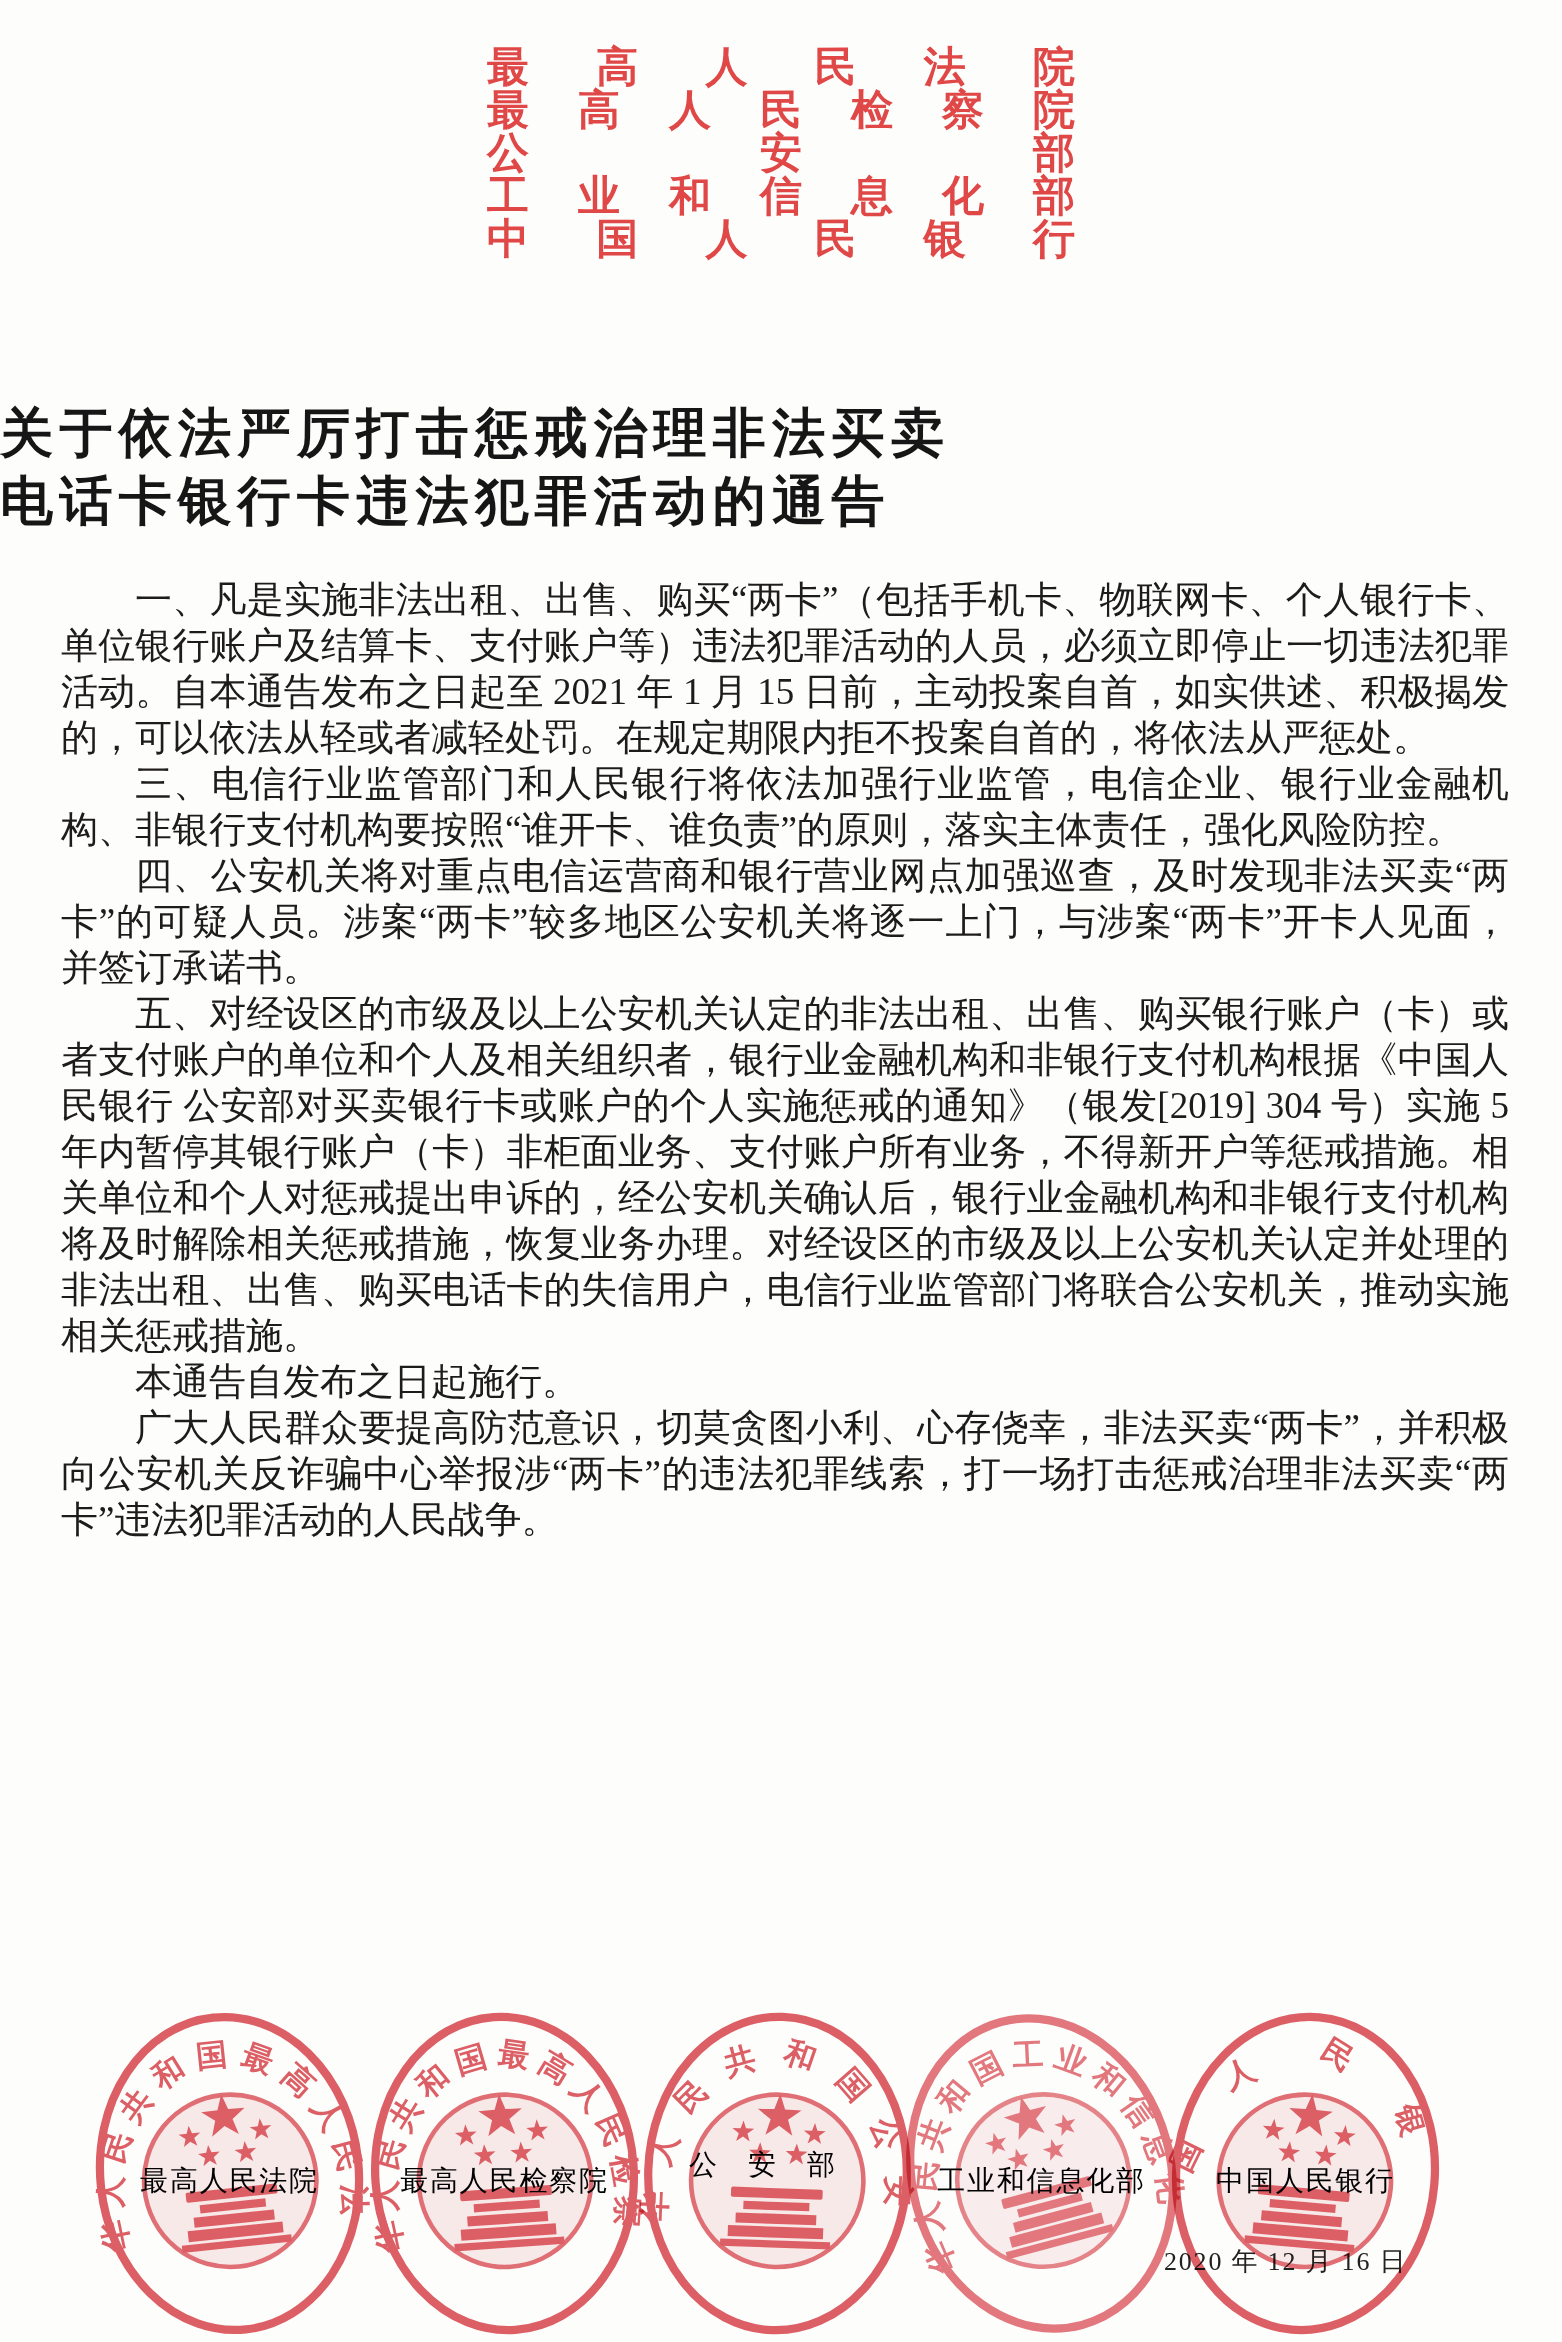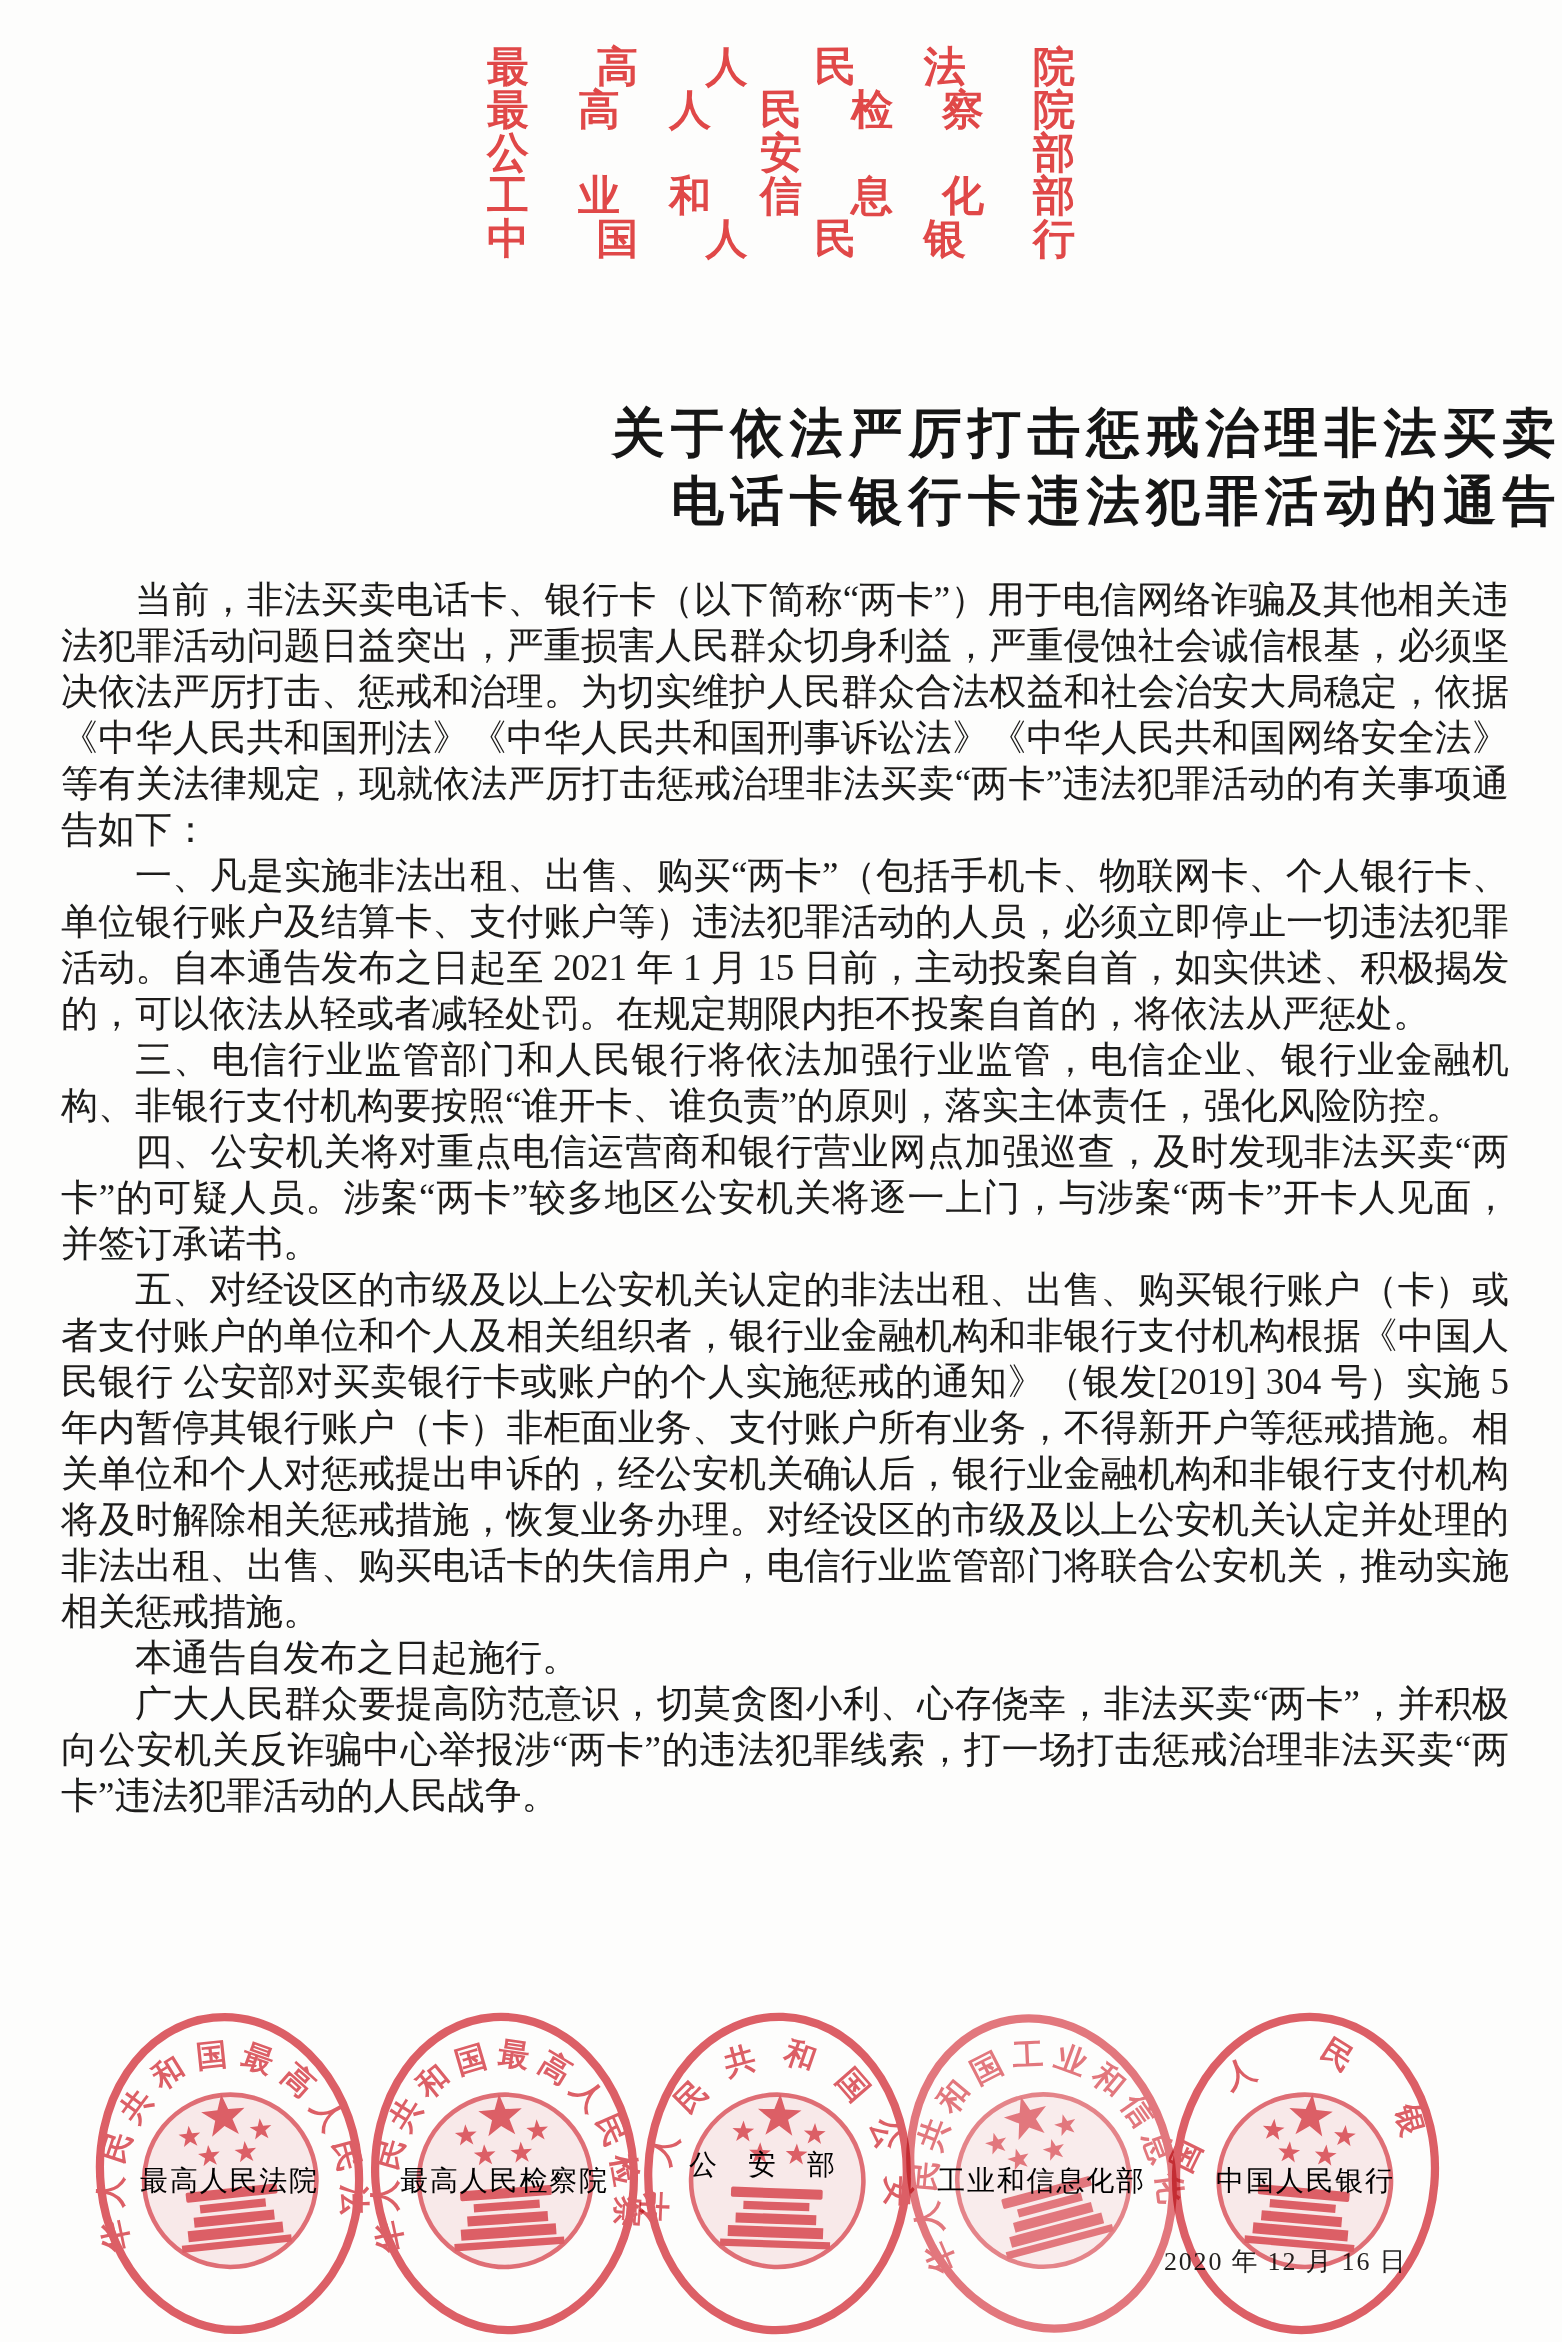--- a/index.html
+++ b/index.html
@@ -25,21 +25,21 @@
     display:flex;
     justify-content:space-between;
     color:var(--header-red);
     font-size:42px;
     line-height:43px;
     font-weight:bold;
   }
   
   .doc-title{
     margin-top:138px;
-    text-align:right;
+    text-align:left;
     font-weight:bold;
     color:#161616;
     font-size:53px;
     line-height:68px;
     letter-spacing:6.4px;
   }
   
   .body-text{
     margin:42px 53px 0 61px;
     font-size:37px;
@@ -142,21 +142,20 @@
       <span>行</span>
     </div>
 </div>
 
 <div class="doc-title">
   <div>关于依法严厉打击惩戒治理非法买卖</div>
   <div>电话卡银行卡违法犯罪活动的通告</div>
 </div>
 
 <div class="body-text">
-  <p>当前，非法买卖电话卡、银行卡（以下简称“两卡”）用于电信网络诈骗及其他相关违法犯罪活动问题日益突出，严重损害人民群众切身利益，严重侵蚀社会诚信根基，必须坚决依法严厉打击、惩戒和治理。为切实维护人民群众合法权益和社会治安大局稳定，依据《中华人民共和国刑法》《中华人民共和国刑事诉讼法》《中华人民共和国网络安全法》等有关法律规定，现就依法严厉打击惩戒治理非法买卖“两卡”违法犯罪活动的有关事项通告如下：</p>
   <p>一、凡是实施非法出租、出售、购买“两卡”（包括手机卡、物联网卡、个人银行卡、单位银行账户及结算卡、支付账户等）违法犯罪活动的人员，必须立即停止一切违法犯罪活动。自本通告发布之日起至 2021 年 1 月 15 日前，主动投案自首，如实供述、积极揭发的，可以依法从轻或者减轻处罚。在规定期限内拒不投案自首的，将依法从严惩处。</p>
   <p>三、电信行业监管部门和人民银行将依法加强行业监管，电信企业、银行业金融机构、非银行支付机构要按照“谁开卡、谁负责”的原则，落实主体责任，强化风险防控。</p>
   <p>四、公安机关将对重点电信运营商和银行营业网点加强巡查，及时发现非法买卖“两卡”的可疑人员。涉案“两卡”较多地区公安机关将逐一上门，与涉案“两卡”开卡人见面，并签订承诺书。</p>
   <p>五、对经设区的市级及以上公安机关认定的非法出租、出售、购买银行账户（卡）或者支付账户的单位和个人及相关组织者，银行业金融机构和非银行支付机构根据《中国人民银行 公安部对买卖银行卡或账户的个人实施惩戒的通知》（银发[2019] 304 号）实施 5 年内暂停其银行账户（卡）非柜面业务、支付账户所有业务，不得新开户等惩戒措施。相关单位和个人对惩戒提出申诉的，经公安机关确认后，银行业金融机构和非银行支付机构将及时解除相关惩戒措施，恢复业务办理。对经设区的市级及以上公安机关认定并处理的非法出租、出售、购买电话卡的失信用户，电信行业监管部门将联合公安机关，推动实施相关惩戒措施。</p>
   <p>本通告自发布之日起施行。</p>
   <p>广大人民群众要提高防范意识，切莫贪图小利、心存侥幸，非法买卖“两卡”，并积极向公安机关反诈骗中心举报涉“两卡”的违法犯罪线索，打一场打击惩戒治理非法买卖“两卡”违法犯罪活动的人民战争。</p>
 </div>
 
 <div class="date">2020 年 12 月 16 日</div>
 

